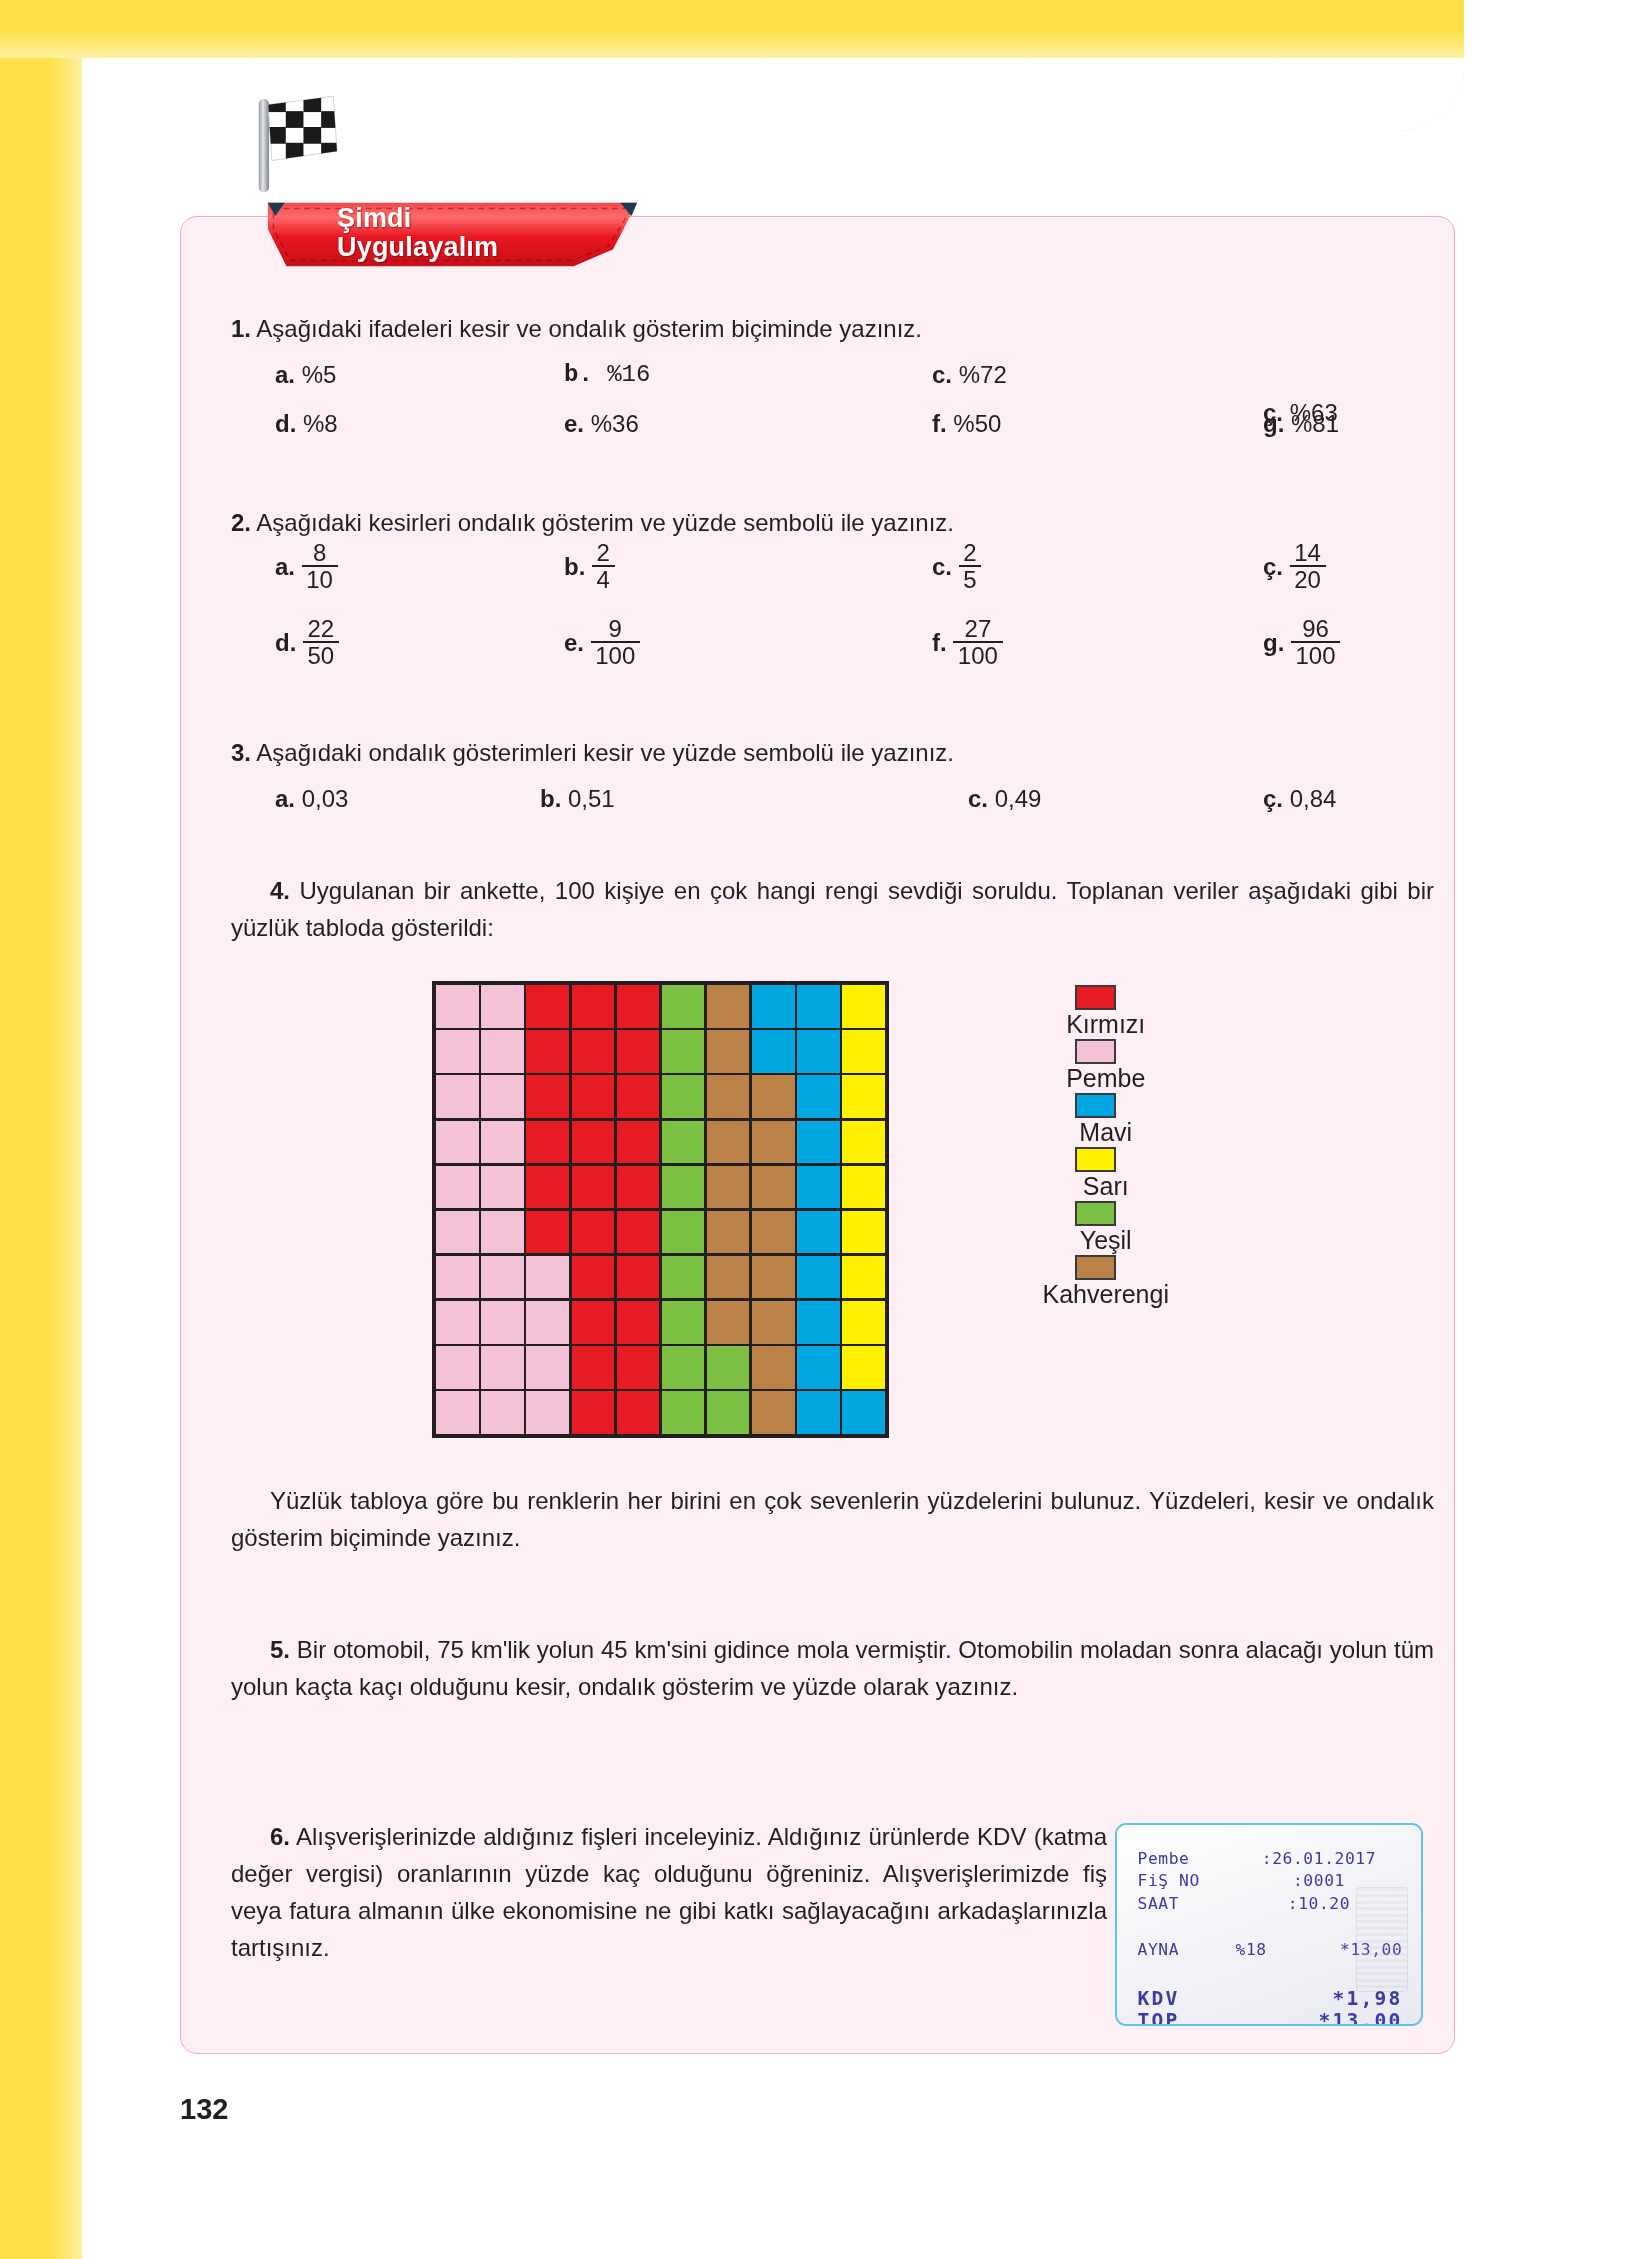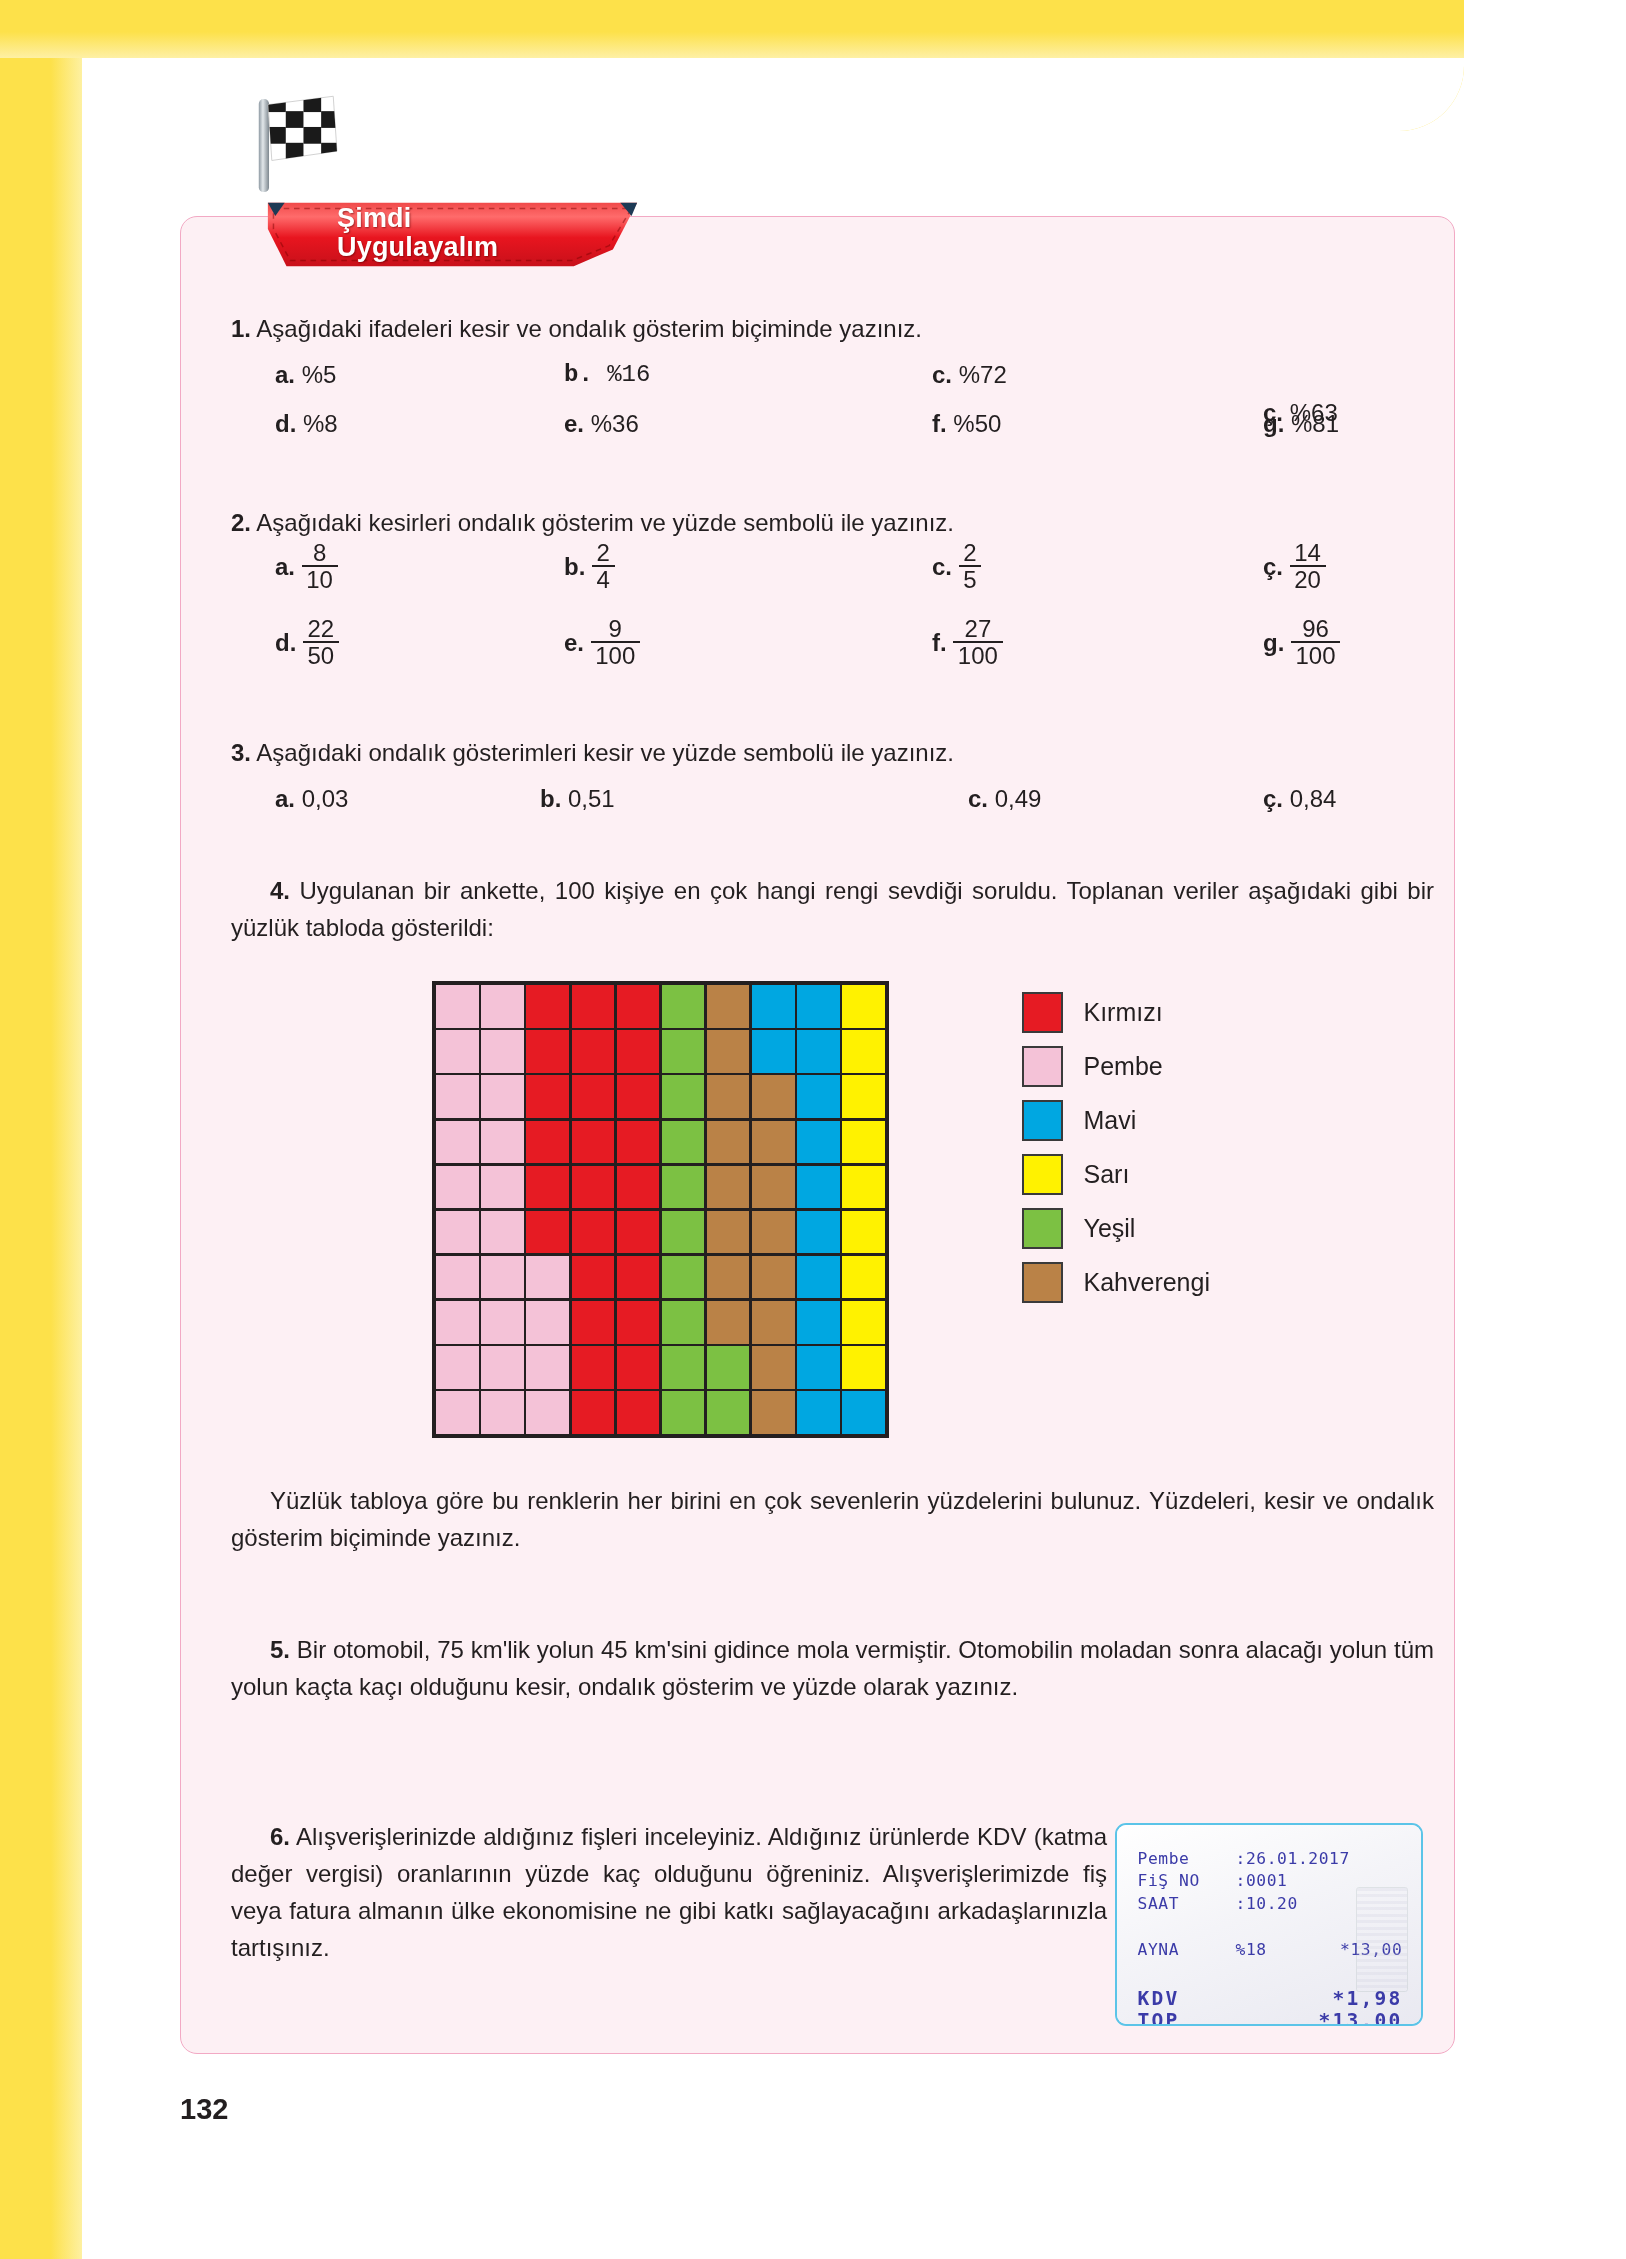--- a/index.html
+++ b/index.html
@@ -72,39 +72,39 @@
   .grid100{
     position:absolute;left:432px;top:981px;
     width:457px;height:457px;
     display:grid;grid-template-columns:repeat(10,1fr);grid-template-rows:repeat(10,1fr);
     border:2.8px solid #231f20;box-sizing:border-box;background:#231f20;
     gap:2.3px;padding:2.3px;
   }
   .cell{width:100%;height:100%;}
   
   .legend{position:absolute;left:1022px;top:985px;}
-  .legend-row{display:flex;align-items:center;height:54px;}
+  .legend-row{display:flex;align-items:center;height:54px;flex-direction:column;}
   .swatch{width:41px;height:41px;border:2.8px solid #3a3a3a;box-sizing:border-box;}
   .legend-label{margin-left:20.5px;font-size:25px;color:#231f20;}
   
   .receipt{
     position:absolute;left:1115px;top:1823px;width:308px;height:203px;
     background:#fbfbfd;border:2.3px solid #5bc4e8;border-radius:11.2px;
     box-sizing:border-box;overflow:hidden;
   }
   .receipt-inner{
     position:absolute;inset:0;
     background:linear-gradient(160deg,#ffffff 0%,#f4f4f8 45%,#e9e9f1 100%);
     font-family:"DejaVu Sans Mono", monospace;
     color:#3b3ba8;font-size:16.3px;letter-spacing:0.6px;
     padding:24px 18.6px 0 20.5px;box-sizing:border-box;
   }
   .r-line{display:flex;height:22.4px;}
   .r-k{width:98px;}
-  .r-v{flex:1;}
+  .r-v{flex:1;text-align:center;}
   .r-right{text-align:right;}
   .r-gap{height:24px;}
   .r-big{font-size:19.6px;font-weight:bold;letter-spacing:2.2px;}
   .r-watermark{
     position:absolute;right:13px;top:62px;width:50px;height:103px;
     opacity:.22;border:0.9px solid #9aa;border-radius:2.8px;
     background:repeating-linear-gradient(180deg,#ccd 0 2.8px,transparent 2.8px 6.5px);
   }
   
   .page-num{

